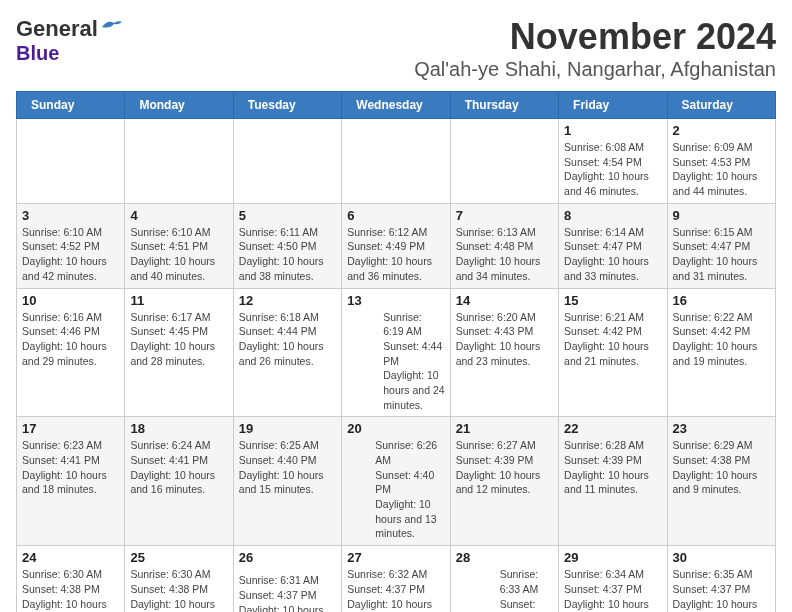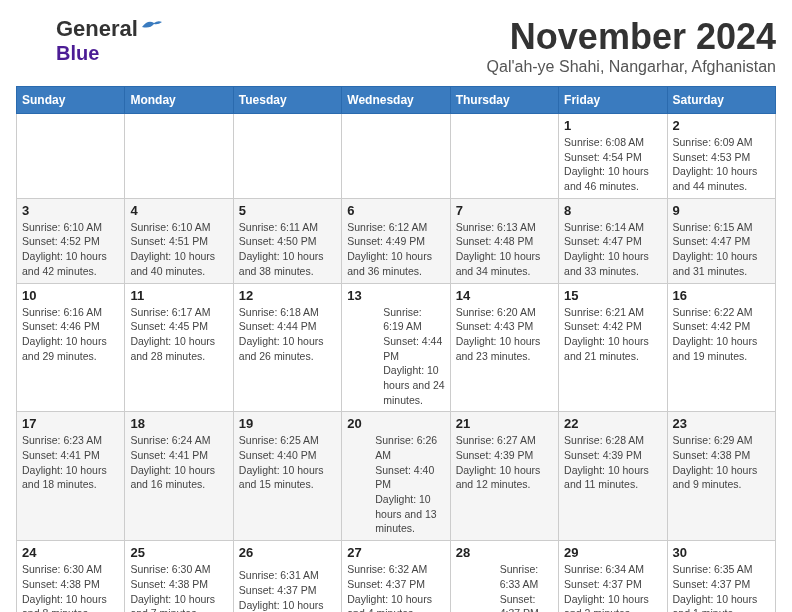--- a/index.html
+++ b/index.html
@@ -8,44 +8,43 @@
       background: #fff;
       width: 792px;
       min-height: 612px;
       padding: 16px;
     }
     .header-area {
       display: flex;
       justify-content: space-between;
       align-items: flex-start;
       margin-bottom: 10px;
-      margin-left: 40px;
     }
     .title-area {
       text-align: right;
     }
     .month-title {
       font-size: 36px;
       font-weight: bold;
       color: #333;
     }
     .subtitle {
-      font-size: 16px;
+      font-size: 20px;
       color: #555;
     }
     .calendar {
       width: 100%;
       border-collapse: collapse;
       font-size: 11px;
     }
     .calendar thead tr th {
       background-color: #3a7bbf;
       color: #fff;
       text-align: left;
-      padding: 6px 5px;
+      padding: 6px 14px;
       font-size: 12px;
       font-weight: bold;
       border: 1px solid #2a6aae;
     }
     .calendar tbody tr td {
       border: 1px solid #ccc;
       vertical-align: top;
       padding: 4px 5px;
       width: 108px;
       min-height: 75px;

